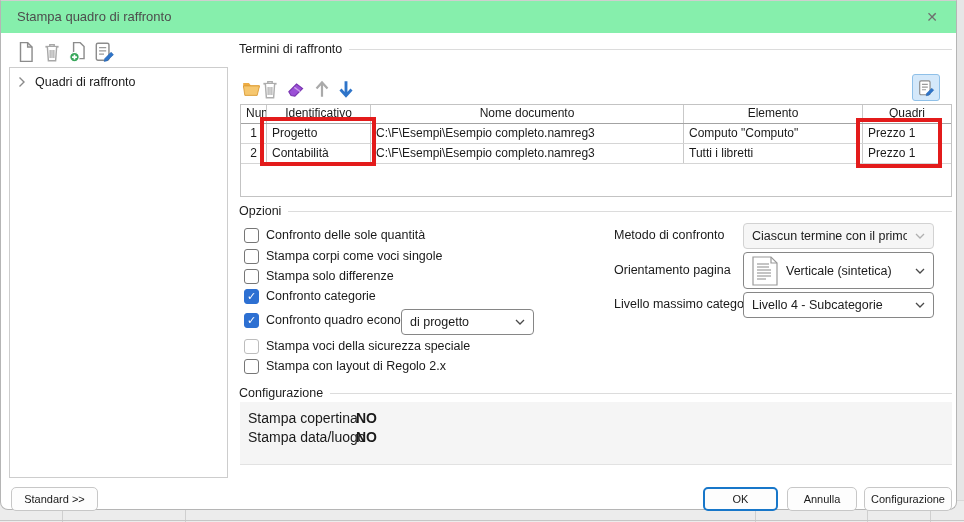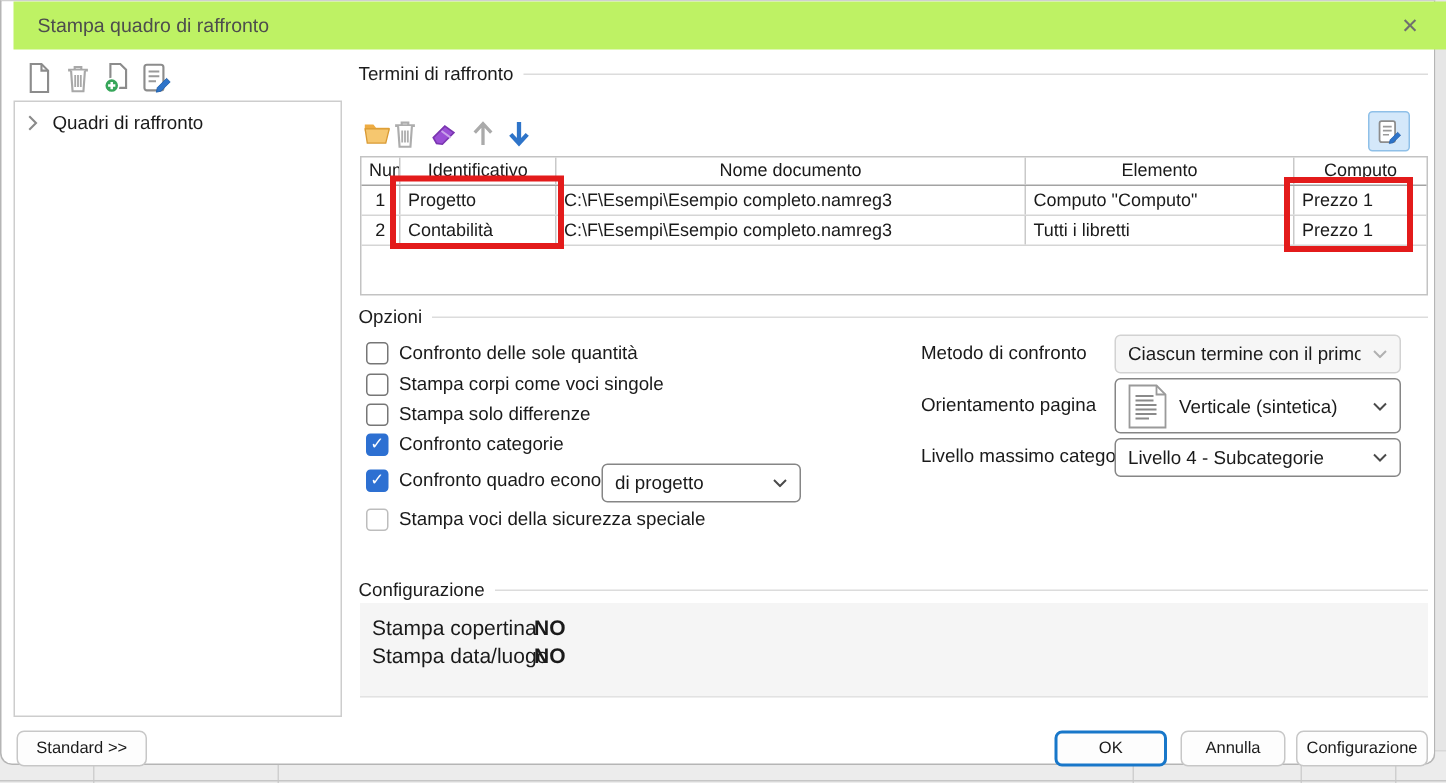--- a/index.html
+++ b/index.html
@@ -10,21 +10,21 @@
   
   #bg-strip { position:absolute; left:0; top:500px; width:964px; height:22px; background:#ececec; border-top:1px solid #d8d8d8;}
   .bg-vline { position:absolute; top:506px; bottom:0; width:1px; background:#cfcfcf; }
   #bg-bottomline{ position:absolute; left:0; top:520px; width:964px; height:1px; background:#c6c6c6;}
 
   
   #dialog { position:absolute; left:0; top:0; width:957px; height:510px;
     background:#fff; border:1px solid #b5b5b5; border-top-color:#cfcfcf;
     border-radius:0 0 8px 8px; }
 
-  #titlebar { position:absolute; left:8px; top:0; width:100%; height:32px; background:#bef264; border-radius:0;padding-left:32px; }
+  #titlebar { position:absolute; left:0; top:0; width:100%; height:32px; background:#86efac; border-radius:0;padding-left:32px; }
   #title { position:absolute; left:16px; top:8px; font-size:13px; color:#4d4d4d; }
   #close-btn { position:absolute; right:10px; top:4px; width:28px; height:24px;
     display:flex; align-items:center; justify-content:center; color:#6f6f6f; font-size:14px; cursor:default;}
 
   
   .lt-icon { position:absolute; top:40px; width:22px; height:22px; }
 
   
   #tree-panel { position:absolute; left:8px; top:66px; width:219px; height:411px;
     background:#fff; border:1px solid #cdcdcd; }
@@ -191,21 +191,21 @@
           <path d="M10.8 15.8 l5.6-5.6 2.2 2.2 -5.6 5.6 -2.8.6 z" fill="#2e74c9" stroke="#1f5da8" stroke-width="0.5"></path>
         </svg>
     </div>
 
     <div id="terms-table">
       <div class="trow thead">
         <div class="tcell c0">Num</div>
         <div class="tcell c1">Identificativo</div>
         <div class="tcell c2">Nome documento</div>
         <div class="tcell c3">Elemento</div>
-        <div class="tcell c4">Computo</div>
+        <div class="tcell c4">Quadri</div>
       </div>
       <div class="trow tdata">
         <div class="tcell c0">1</div>
         <div class="tcell c1">Progetto</div>
         <div class="tcell c2">C:\F\Esempi\Esempio completo.namreg3</div>
         <div class="tcell c3">Computo "Computo"</div>
         <div class="tcell c4">Prezzo 1</div>
       </div>
       <div class="trow tdata">
         <div class="tcell c0">2</div>
@@ -247,20 +247,24 @@
     <div class="combo" style="left:400px; top:308px; width:133px; height:23px;">
       <span class="cval">di progetto</span>
       <svg class="chev" width="10" height="6" viewBox="0 0 10 6">
           <polyline points="1,1 5,5 9,1" fill="none" stroke="#4a4a4a" stroke-width="1.3"></polyline>
         </svg>
     </div>
     <div class="cb-row" style="top:338px">
       <span class="cb dim"></span>
       <span class="cb-label">Stampa voci della sicurezza speciale</span>
     </div>
+    <div class="cb-row" style="top:358px">
+      <span class="cb"></span>
+      <span class="cb-label">Stampa con layout di Regolo 2.x</span>
+    </div>
 
     <div class="right-label" style="top:227px">Metodo di confronto</div>
     <div class="combo disabled" style="left:742px; top:222px; width:191px; height:23px;">
       <span class="cval">Ciascun termine con il primo</span>
       <svg class="chev" width="10" height="6" viewBox="0 0 10 6">
           <polyline points="1,1 5,5 9,1" fill="none" stroke="#b0b0b0" stroke-width="1.3"></polyline>
         </svg>
     </div>
 
     <div class="right-label" style="top:262px">Orientamento pagina</div>

